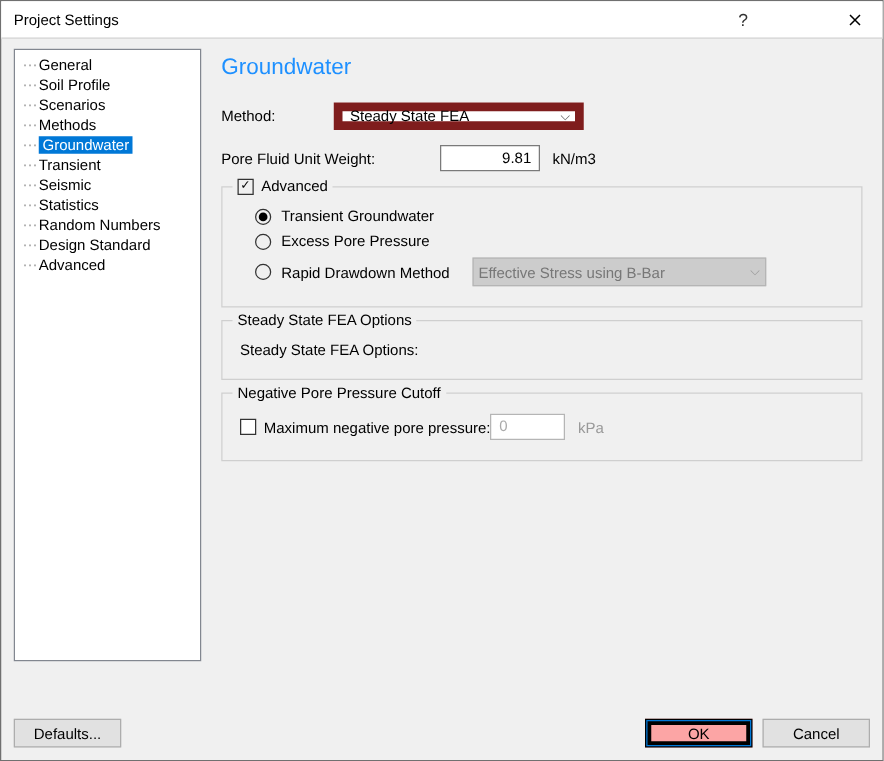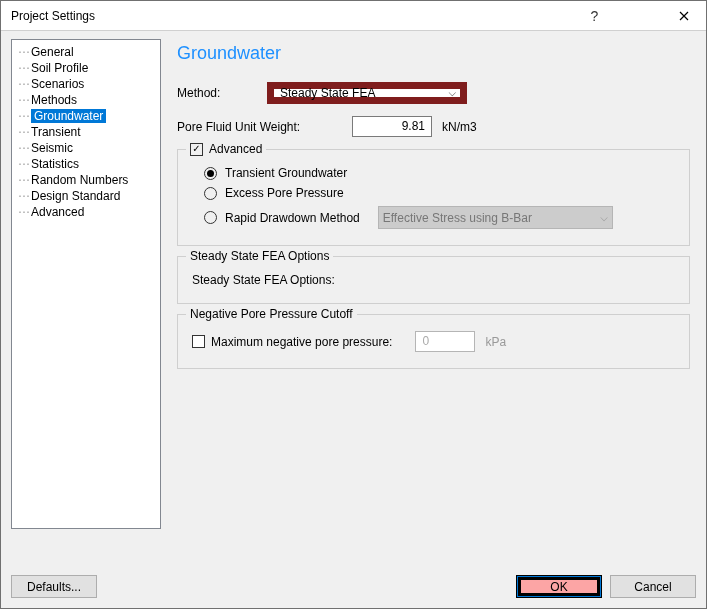--- a/index.html
+++ b/index.html
@@ -144,21 +144,21 @@
         <div class="legend">Steady State FEA Options</div>
         <div style="display:flex;align-items:center;padding:6px 0;">
           <div style="width:195px">Steady State FEA Options:</div>
         </div>
       </div>
 
       <div class="fieldset">
         <div class="legend">Negative Pore Pressure Cutoff</div>
         <div style="display:flex;align-items:center;padding:6px 0;">
           <span class="check" style="background:#fff"></span>
-          <span style="margin-right:23px">Maximum negative pore pressure:</span>
+          <span style="margin-right:0">Maximum negative pore pressure:</span>
           <div class="disabled-input">0</div>
           <div class="unit disabled">kPa</div>
         </div>
       </div>
 
     </div>
   </div>
 
   <div class="footer">
     <div class="btn">

